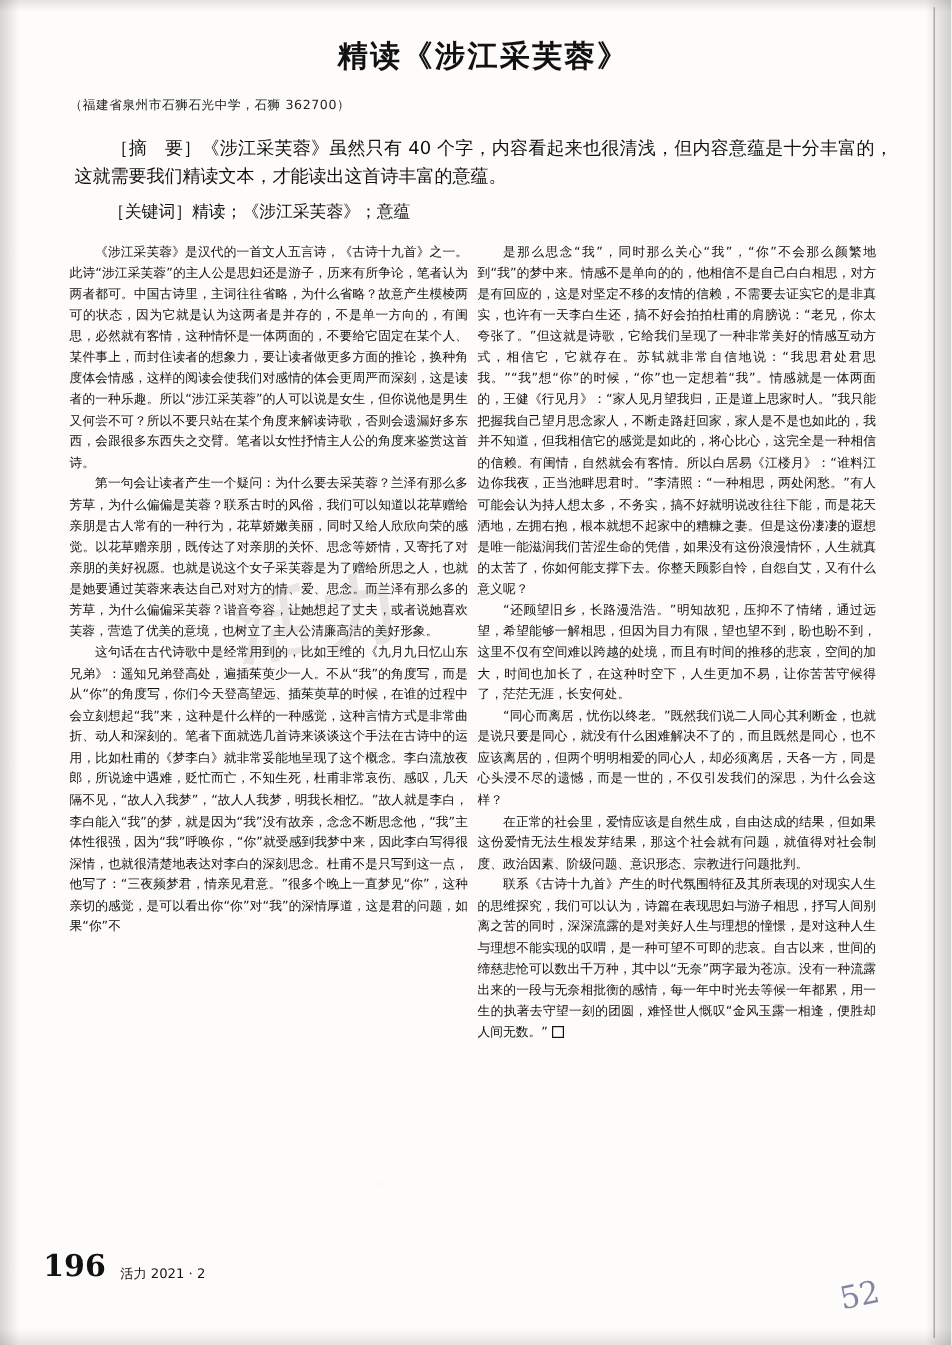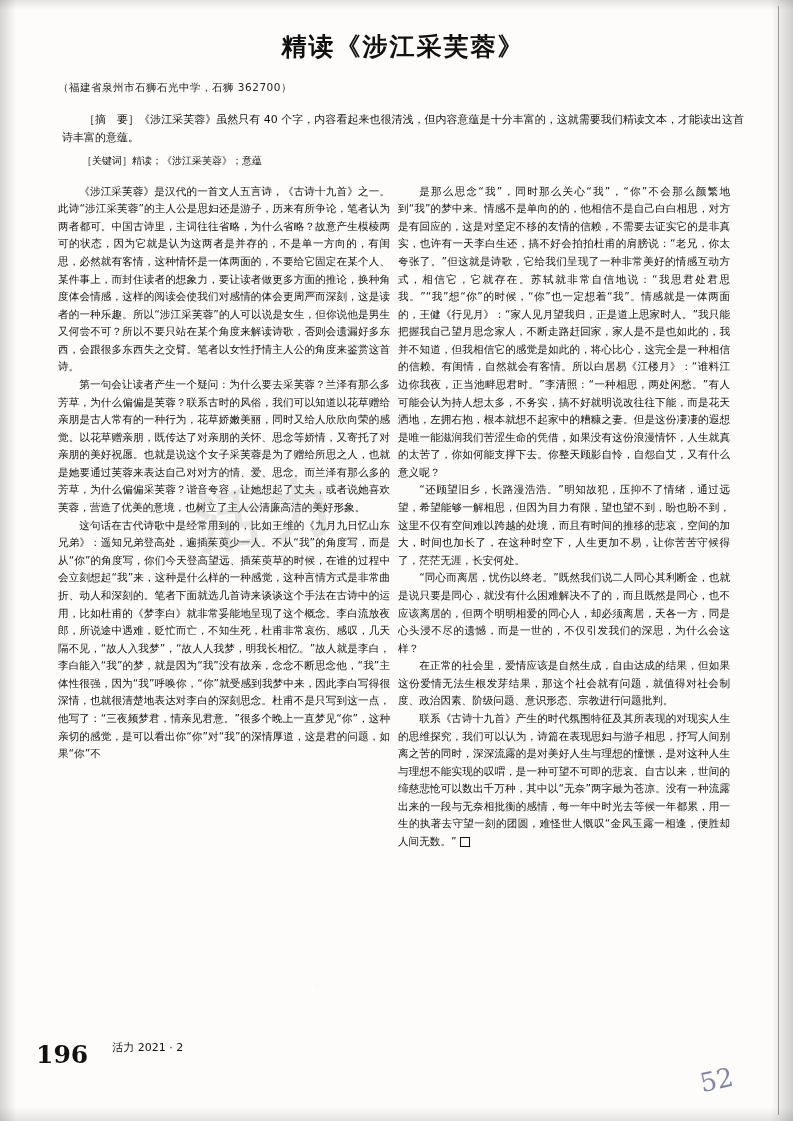--- a/index.html
+++ b/index.html
@@ -76,29 +76,29 @@
   }
   .affil {
     text-align: left;
     font-size: 10.5px;
     color: #222;
     margin-top: 18px;
     letter-spacing: 0.5px;
   }
   .abstract {
     margin-top: 16px;
-    font-size: 11px;
+    font-size: 15px;
     line-height: 1.62;
     color: #111;
     text-align: justify;
     padding: 0 4px;
   }
   .keywords {
     margin-top: 6px;
-    font-size: 10px;
+    font-size: 14px;
     line-height: 1.6;
     color: #111;
     padding: 0 4px;
   }
   .indent2 { text-indent: 2em; }
 
   .cols {
     margin-top: 14px;
     display: flex;
     gap: 8px;
@@ -115,22 +115,22 @@
   .col p {
     margin: 0;
     text-indent: 2em;
   }
 
   .footer {
     position: absolute;
     left: 36px;
     bottom: 52px;
     display: flex;
-    align-items: flex-start;
-    gap: 24px;
+    align-items: flex-end;
+    gap: 12px;
   }
   .page-num {
     font-family: "DejaVu Serif", "Liberation Serif", serif;
     font-size: 25px;
     font-weight: bold;
     color: #111;
   }
   .journal {
     font-size: 11px;
     color: #111;

